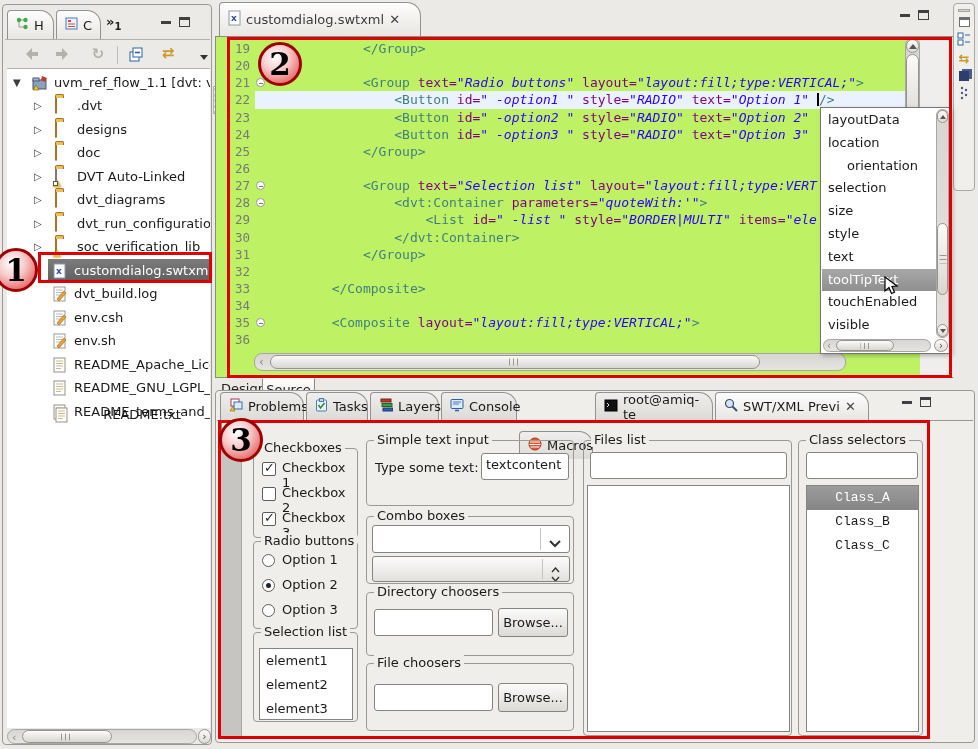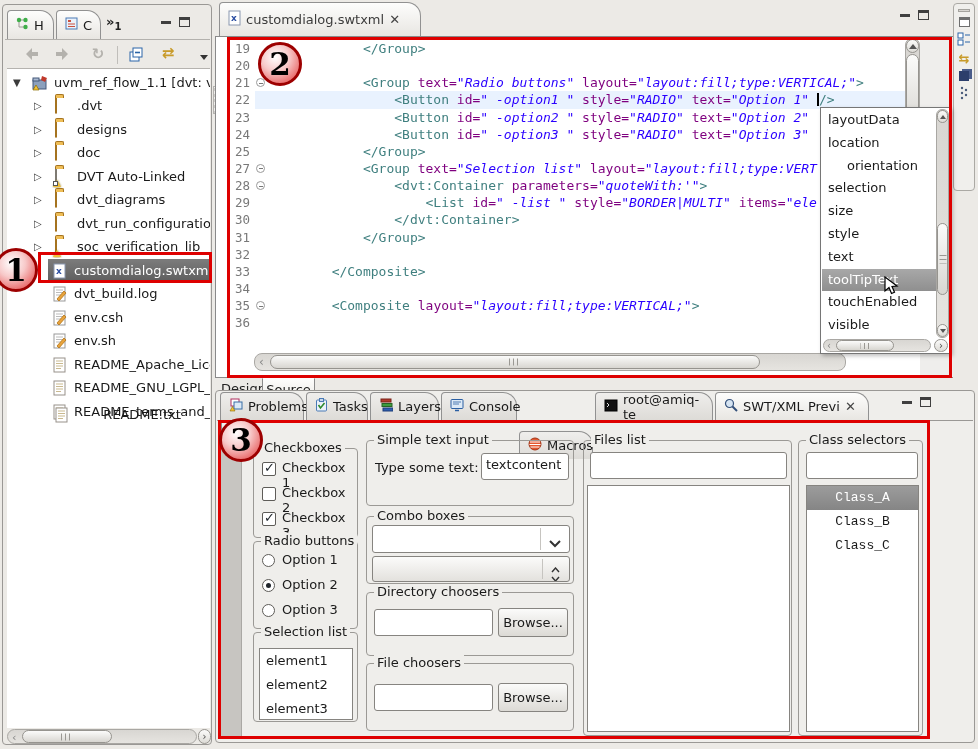--- a/index.html
+++ b/index.html
@@ -38,21 +38,21 @@
   .folder::before { content:""; position:absolute; top:-4px; left:-1px; width:7px; height:3px; background:#EFBE57; border:1px solid #A5731F; border-bottom:none; border-radius:2px 2px 0 0; }
   .warntri { position:absolute; left:-3px; bottom:-3px; width:0; height:0; border-left:4px solid transparent; border-right:4px solid transparent; border-bottom:7px solid #F2C037; filter:drop-shadow(0 0 1px #8a6d00); }
   .scroll-track { background:linear-gradient(#d8d6d2,#e6e4e0); border:1px solid #a9a7a3; border-radius:8px; }
   .scroll-thumb { position:absolute; background:linear-gradient(#fbfbfa,#d8d6d1); border:1px solid #96948f; border-radius:7px; }
   .grip-h { position:absolute; left:50%; top:50%; width:12px; height:7px; transform:translate(-50%,-50%); background:repeating-linear-gradient(90deg,#9a9893 0 1px,transparent 1px 4px); }
   .sb-btn { position:absolute; display:flex; align-items:center; justify-content:center; background:linear-gradient(#fbfbfa,#dddbd6); border:1px solid #96948f; border-radius:7px; color:#4a4a4a; font-size:10px; }
   .tri-up { width:0;height:0;border-left:4px solid transparent;border-right:4px solid transparent;border-bottom:5px solid #555; }
   .tri-dn { width:0;height:0;border-left:4px solid transparent;border-right:4px solid transparent;border-top:5px solid #555; }
 
   
-  .edpanel { position:absolute; left:215px; top:36px; width:738px; height:342px; border:1px solid #8a8a8a; background:#ffffff; }
+  .edpanel { position:absolute; left:215px; top:36px; width:738px; height:342px; border:1px solid #8a8a8a; background:#bef264; }
   .code-lines { position:absolute; left:1px; top:3px; width:688px; }
   .cl { display:flex; height:17.15px; line-height:17.15px; font-family:"DejaVu Sans Mono","Liberation Mono",monospace; font-size:13px; }
   .cl .ln { width:38px; text-align:left; padding-left:18px; color:#787878; font-size:12.5px; flex:none; }
   .cl .fm-col { width:14px; flex:none; position:relative; }
   .cl .ct { flex:1; white-space:pre; overflow:hidden; }
   .cl.cur .ct, .cl.cur .fm-col { background:#E9F2FE; }
   .fm { position:absolute; left:1px; top:4px; width:9px; height:9px; border:1px solid #9a9a9a; border-radius:50%; background:#fff; }
   .fm::after { content:""; position:absolute; left:2px; top:3.5px; width:4px; height:1px; background:#777; }
   .tk-g { color:#3F7F7F; }
   .tk-a { color:#7F007F; }
@@ -308,20 +308,25 @@
           <span class="ln">24</span>
           <span class="fm-col"></span>
           <span class="ct">                <span class="tk-g">&lt;Button</span><span class="tk-a"> id=</span><span class="tk-v">" -option3 "</span><span class="tk-a"> style=</span><span class="tk-v">"RADIO"</span><span class="tk-a"> text=</span><span class="tk-v">"Option 3"</span></span>
         </div>
         <div class="cl">
           <span class="ln">25</span>
           <span class="fm-col"></span>
           <span class="ct">            <span class="tk-g">&lt;/Group&gt;</span></span>
         </div>
         <div class="cl">
+          <span class="ln">26</span>
+          <span class="fm-col"></span>
+          <span class="ct"></span>
+        </div>
+        <div class="cl">
           <span class="ln">27</span>
           <span class="fm-col">
             <span class="fm"></span>
           </span>
           <span class="ct">            <span class="tk-g">&lt;Group</span><span class="tk-a"> text=</span><span class="tk-v">"Selection list"</span><span class="tk-a"> layout=</span><span class="tk-v">"layout:fill;type:VERT</span></span>
         </div>
         <div class="cl">
           <span class="ln">28</span>
           <span class="fm-col">
             <span class="fm"></span>

